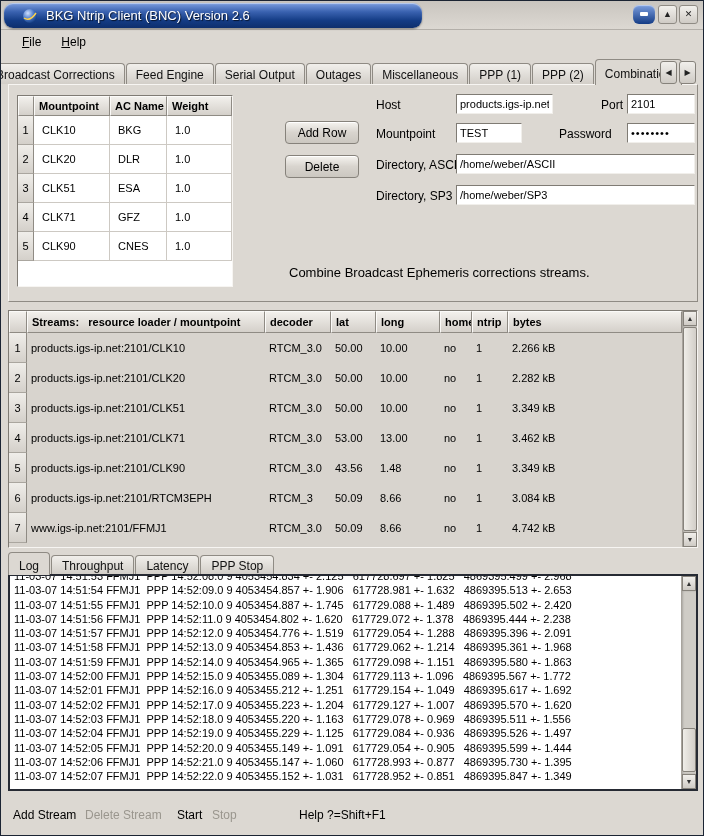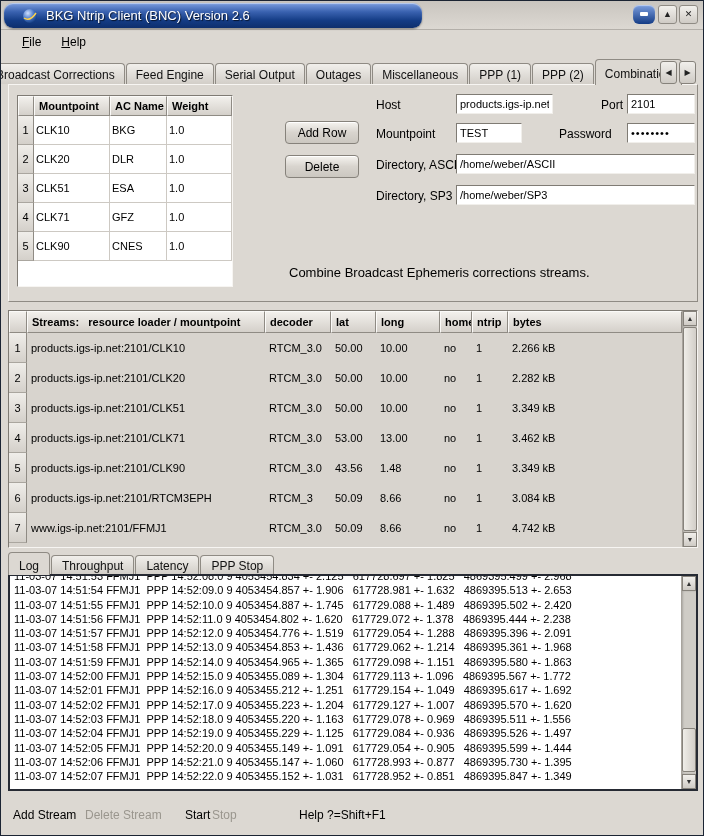--- a/index.html
+++ b/index.html
@@ -45,21 +45,21 @@
     border:1px solid;border-color:#7f7b74 #f7f5f2 #f7f5f2 #7f7b74;overflow:hidden}
   .mp-hrow{display:flex;height:20px}
   .hcell{background:linear-gradient(180deg,#f2f0ec,#d4d0ca);border-top:1px solid #fbfaf8;border-left:1px solid #fbfaf8;
     border-right:1px solid #8f8b84;border-bottom:1px solid #8f8b84;font-size:11px;font-weight:bold;
     display:flex;align-items:center;padding-left:4px;overflow:hidden;white-space:nowrap}
   .mp-corner{width:16px;padding-left:0}
   .w-mp{width:76px}.w-ac{width:57px}.w-wt{flex:1}
   .mp-row{display:flex;height:29px}
   .mp-n{width:16px;background:linear-gradient(180deg,#f0eeea,#d4d0ca);border-right:1px solid #8f8b84;
     border-bottom:1px solid #aaa69f;font-size:11px;display:flex;align-items:center;justify-content:center}
-  .mp-cell{border-right:1px solid #cdc9c3;border-bottom:1px solid #cdc9c3;font-size:11px;display:flex;align-items:center;padding-left:2px;background:#fff;overflow:hidden}
+  .mp-cell{border-right:1px solid #cdc9c3;border-bottom:1px solid #cdc9c3;font-size:11px;display:flex;align-items:center;padding-left:8px;background:#fff;overflow:hidden}
   .kbtn{position:absolute;left:276px;width:74px;height:23px;font-family:inherit;font-size:12px;color:#000;
     background:linear-gradient(180deg,#f6f4f0,#d8d4ce 50%,#cbc7c0);border:1px solid #86827b;border-radius:4px;box-shadow:inset 0 1px 0 #fff}
   .flabel{position:absolute;font-size:12px;white-space:nowrap;color:#000}
   .field{position:absolute;height:20px;background:#fff;border:1px solid;border-color:#7f7b74 #f1efeb #f1efeb #7f7b74;
     font-family:inherit;font-size:11px;padding:0 3px;color:#000}
   .caption{position:absolute;left:280px;top:180px;font-size:13px;color:#000;white-space:nowrap}
 
   
   .streams{position:absolute;left:7px;top:309px;width:690px;height:238px;display:flex;background:#d8d4ce;
     border:1px solid;border-color:#7f7b74 #f7f5f2 #f7f5f2 #7f7b74}
@@ -336,18 +336,18 @@
       <div class="sb-track">
         <div class="sb-thumb sb-log"></div>
       </div>
       <div class="sb-btn">▼</div>
     </div>
   </div>
 
   <div class="bottombar">
     <button class="flat-btn" style="left:12px">Add Stream</button>
     <button class="flat-btn disabled" style="left:84px">Delete Stream</button>
-    <button class="flat-btn" style="left:184px">Start</button>
+    <button class="flat-btn" style="left:176px">Start</button>
     <button class="flat-btn disabled" style="left:211px">Stop</button>
     <button class="flat-btn" style="left:298px">Help ?=Shift+F1</button>
   </div>
 
 </div>
 
 </body></html>

